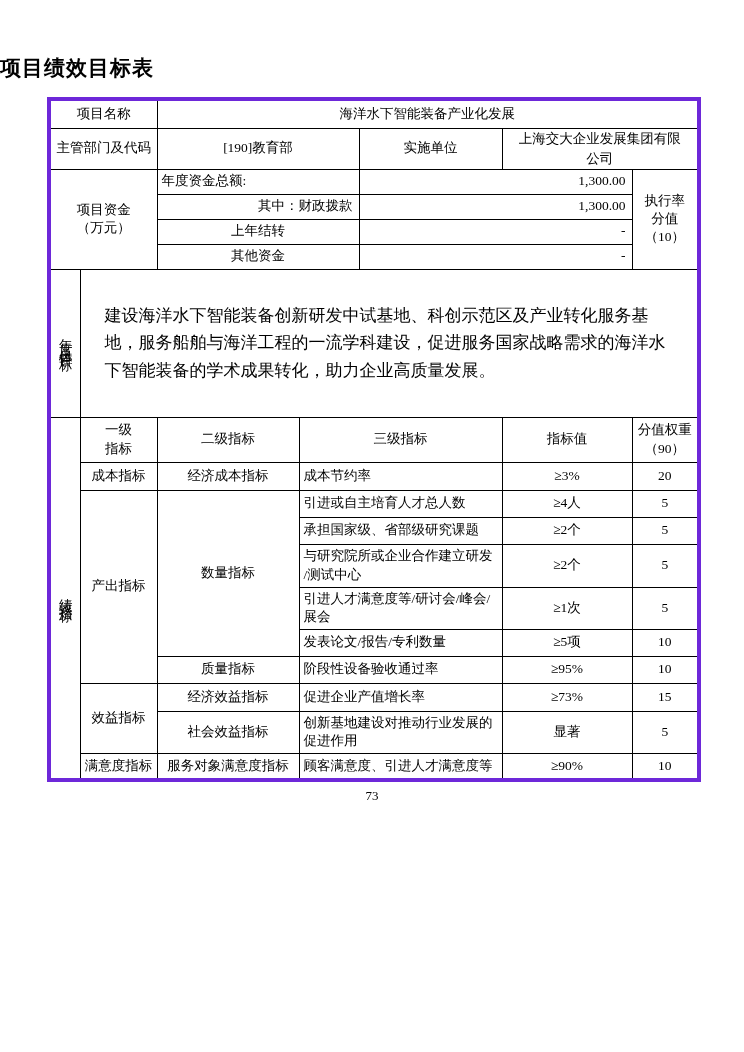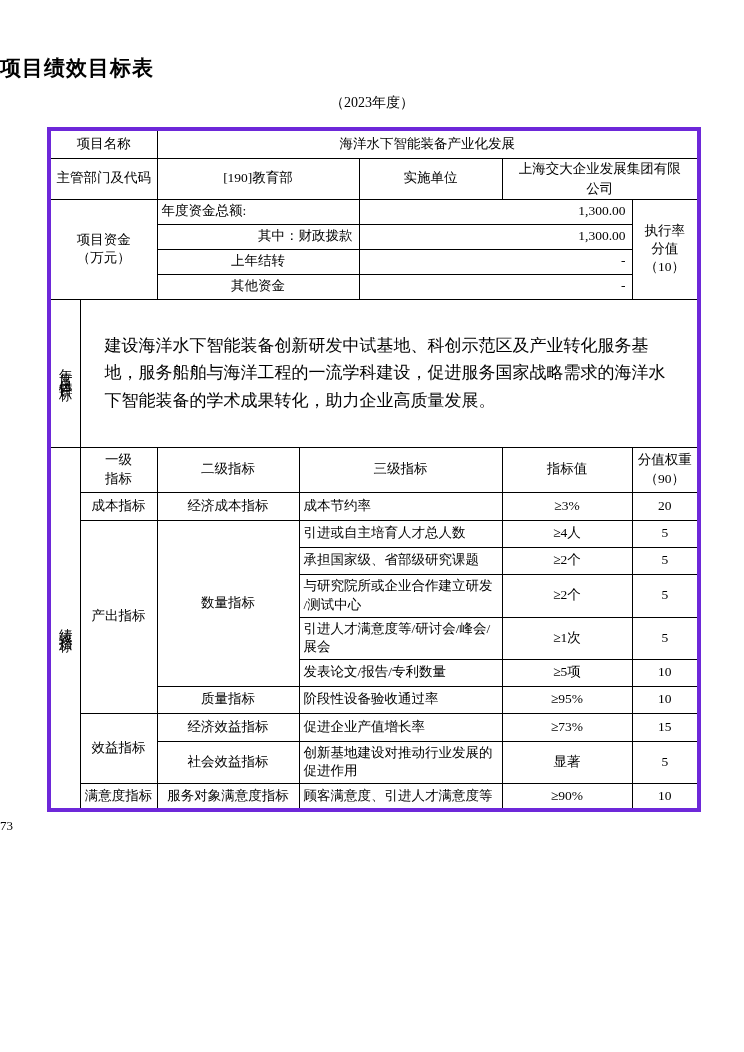--- a/index.html
+++ b/index.html
@@ -36,30 +36,29 @@
   td.vert { padding: 0; }
   .vtext {
     writing-mode: vertical-rl; text-orientation: upright;
     display: inline-block; letter-spacing: 4px;
   }
   td.goal-text {
     text-align: left; padding: 4px 24px; line-height: 1.62; font-size: 17px;
   }
   td.company { padding: 0 10px; line-height: 1.45; }
   .page-number {
-    text-align: left; font-size: 13px;
+    text-align: center; font-size: 13px;
   }
 </style>
 </head>
 <body>
 
 <div class="page">
 
   <h1 class="doc-title">项目绩效目标表</h1>
-  <div class="doc-subtitle">（2023年度）</div>
 
   <table class="main">
     <colgroup>
       <col style="width:31px">
         <col style="width:77px">
         <col style="width:142px">
       <col style="width:60px">
         <col style="width:143px">
         <col style="width:130px">
         <col style="width:67px">

